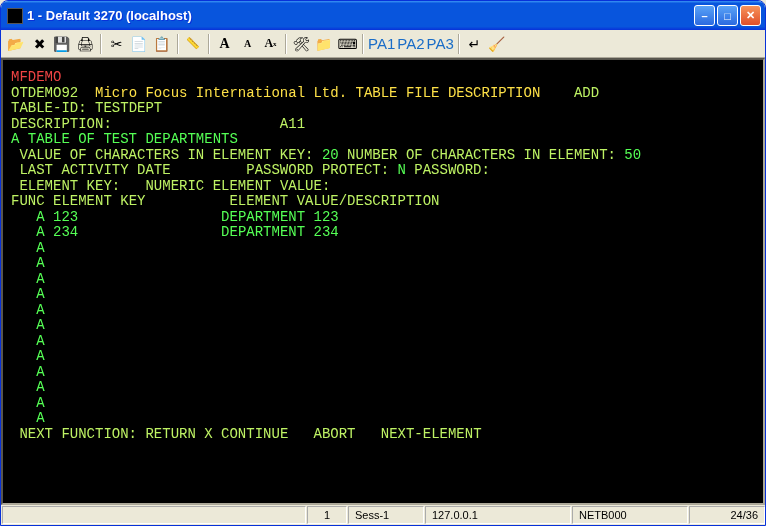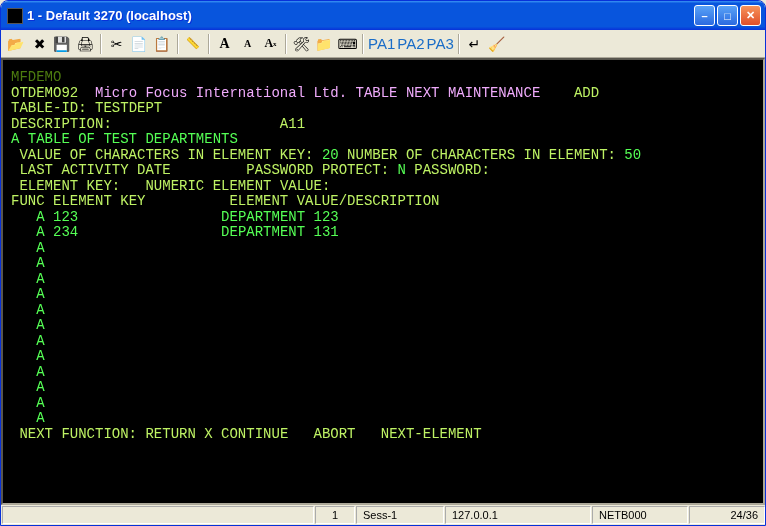--- a/index.html
+++ b/index.html
@@ -89,24 +89,24 @@
   flex: 1;
   background: #000;
   font-family: "Courier New", monospace;
   font-size: 14px;
   line-height: 15.5px;
   padding: 10px 8px 4px 8px;
   white-space: pre;
   overflow: hidden;
   border: 2px inset #aca899;
 }
-.red { color: #4d7c0f; }
+.red { color: #ef4444; }
 .cyan { color: #bef264; }
 .green { color: #55ff55; }
-.white { color: #f0abfc; }
+.white { color: #fde047; }
 
 .statusbar {
   height: 20px;
   background: #ece9d8;
   display: flex;
   align-items: center;
   font-size: 11px;
 }
 .status-cell {
   border: 1px inset #fff;
@@ -155,46 +155,46 @@
     <span class="tsep"></span>
     <span class="tbtn pa-btn">PA1</span>
     <span class="tbtn pa-btn">PA2</span>
     <span class="tbtn pa-btn">PA3</span>
     <span class="tsep"></span>
     <span class="tbtn">↵</span>
     <span class="tbtn">🧹</span>
   </div>
 
   <div class="terminal"><span class="red">MFDEMO</span>
-<span class="cyan">OTDEMO92</span>  <span class="white">Micro Focus International Ltd.</span> <span class="white">TABLE NEXT MAINTENANCE</span>    <span class="cyan">ADD</span>
+<span class="cyan">OTDEMO92</span>  <span class="white">Micro Focus International Ltd.</span> <span class="white">TABLE FILE DESCRIPTION</span>    <span class="cyan">ADD</span>
 <span class="cyan">TABLE-ID:</span> <span class="cyan">TESTDEPT</span>
 <span class="cyan">DESCRIPTION:</span>                    <span class="cyan">A11</span>
 <span class="green">A TABLE OF TEST DEPARTMENTS</span>
  <span class="cyan">VALUE OF CHARACTERS IN ELEMENT KEY:</span> <span class="green">20</span> <span class="cyan">NUMBER OF CHARACTERS IN ELEMENT:</span> <span class="green">50</span>
  <span class="cyan">LAST ACTIVITY DATE</span>         <span class="cyan">PASSWORD PROTECT:</span> <span class="green">N</span> <span class="cyan">PASSWORD:</span>
  <span class="cyan">ELEMENT KEY:</span>   <span class="cyan">NUMERIC ELEMENT VALUE:</span>
 <span class="cyan">FUNC</span> <span class="cyan">ELEMENT KEY</span>          <span class="cyan">ELEMENT VALUE/DESCRIPTION</span>
    <span class="green">A</span> <span class="green">123</span>                 <span class="green">DEPARTMENT 123</span>
-   <span class="green">A</span> <span class="green">234</span>                 <span class="green">DEPARTMENT 131</span>
+   <span class="green">A</span> <span class="green">234</span>                 <span class="green">DEPARTMENT 234</span>
    <span class="green">A</span>
    <span class="green">A</span>
    <span class="green">A</span>
    <span class="green">A</span>
    <span class="green">A</span>
    <span class="green">A</span>
    <span class="green">A</span>
    <span class="green">A</span>
    <span class="green">A</span>
    <span class="green">A</span>
    <span class="green">A</span>
    <span class="green">A</span>
  <span class="cyan">NEXT FUNCTION:</span> <span class="cyan">RETURN</span> <span class="cyan">X CONTINUE</span>   <span class="cyan">ABORT</span>   <span class="cyan">NEXT-ELEMENT</span></div>
 
   <div class="statusbar">
     <div class="status-cell flex"></div>
     <div class="status-cell" style="width:40px;justify-content:center">1</div>
-    <div class="status-cell" style="width:88px">Sess-1</div>
+    <div class="status-cell" style="width:76px">Sess-1</div>
     <div class="status-cell" style="width:146px">127.0.0.1</div>
-    <div class="status-cell" style="width:96px">NETB000</div>
+    <div class="status-cell" style="width:116px">NETB000</div>
     <div class="status-cell" style="width:76px;justify-content:flex-end">24/36</div>
   </div>
 
 </div>
 
 </body></html>

